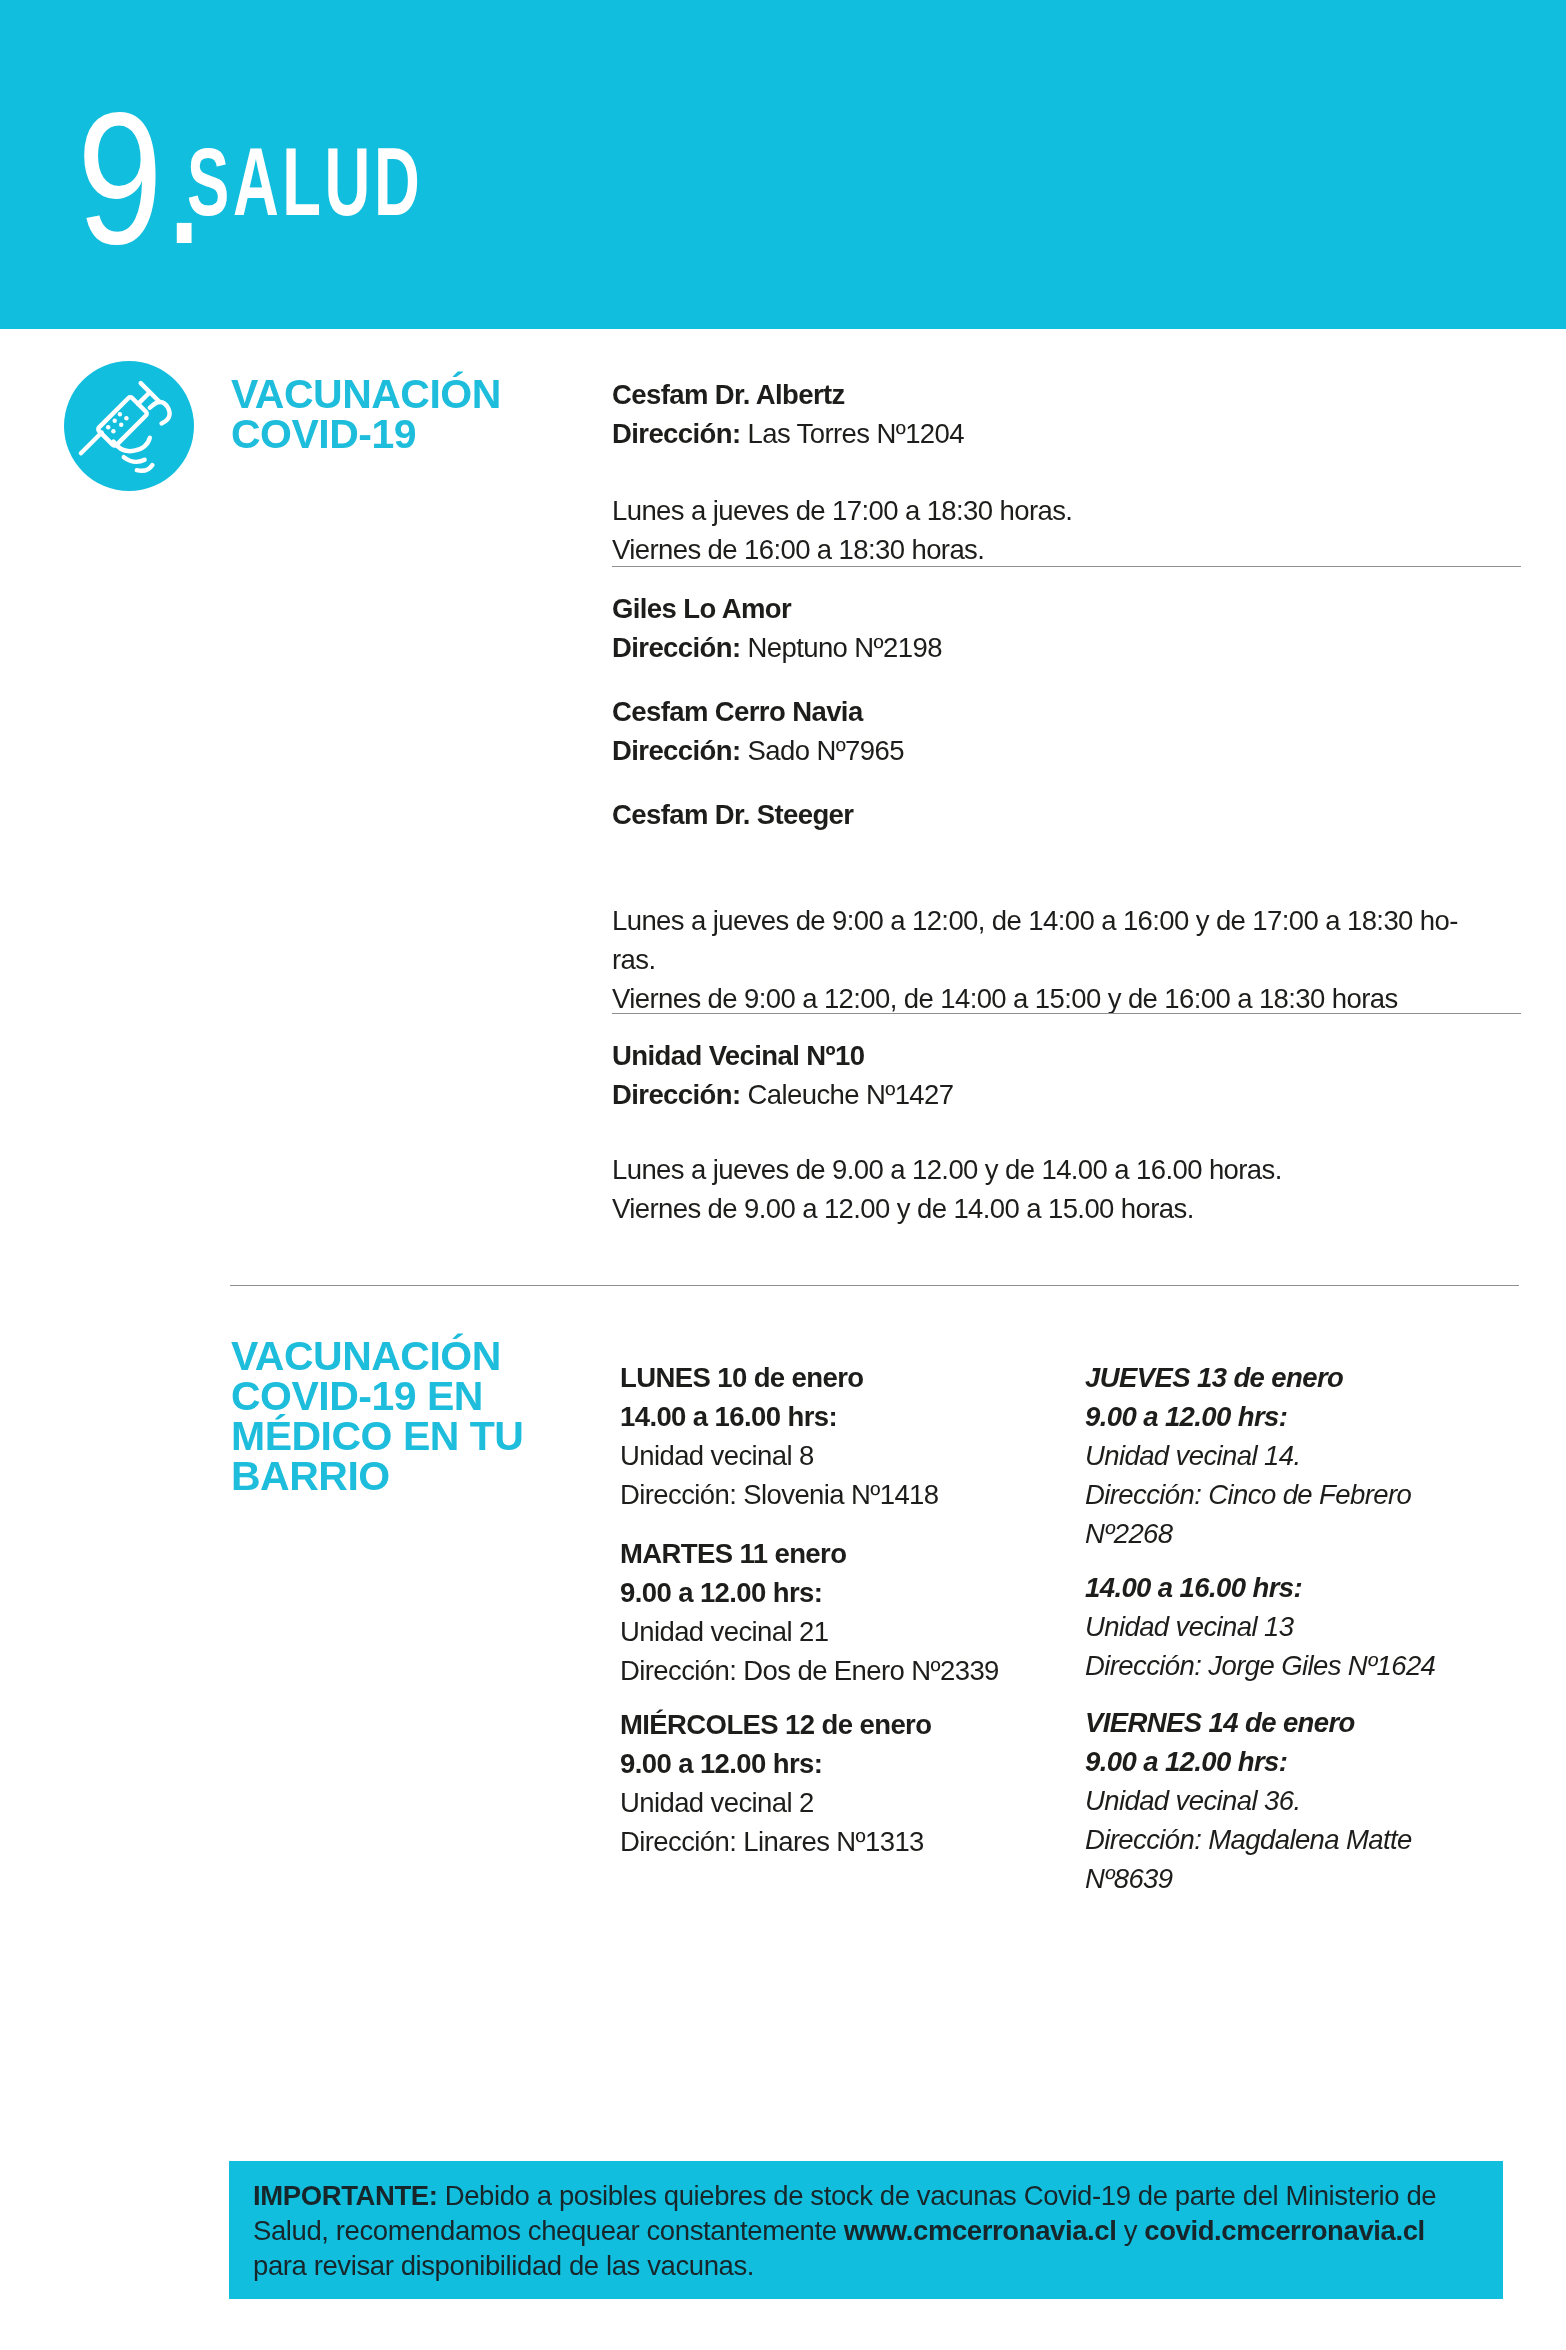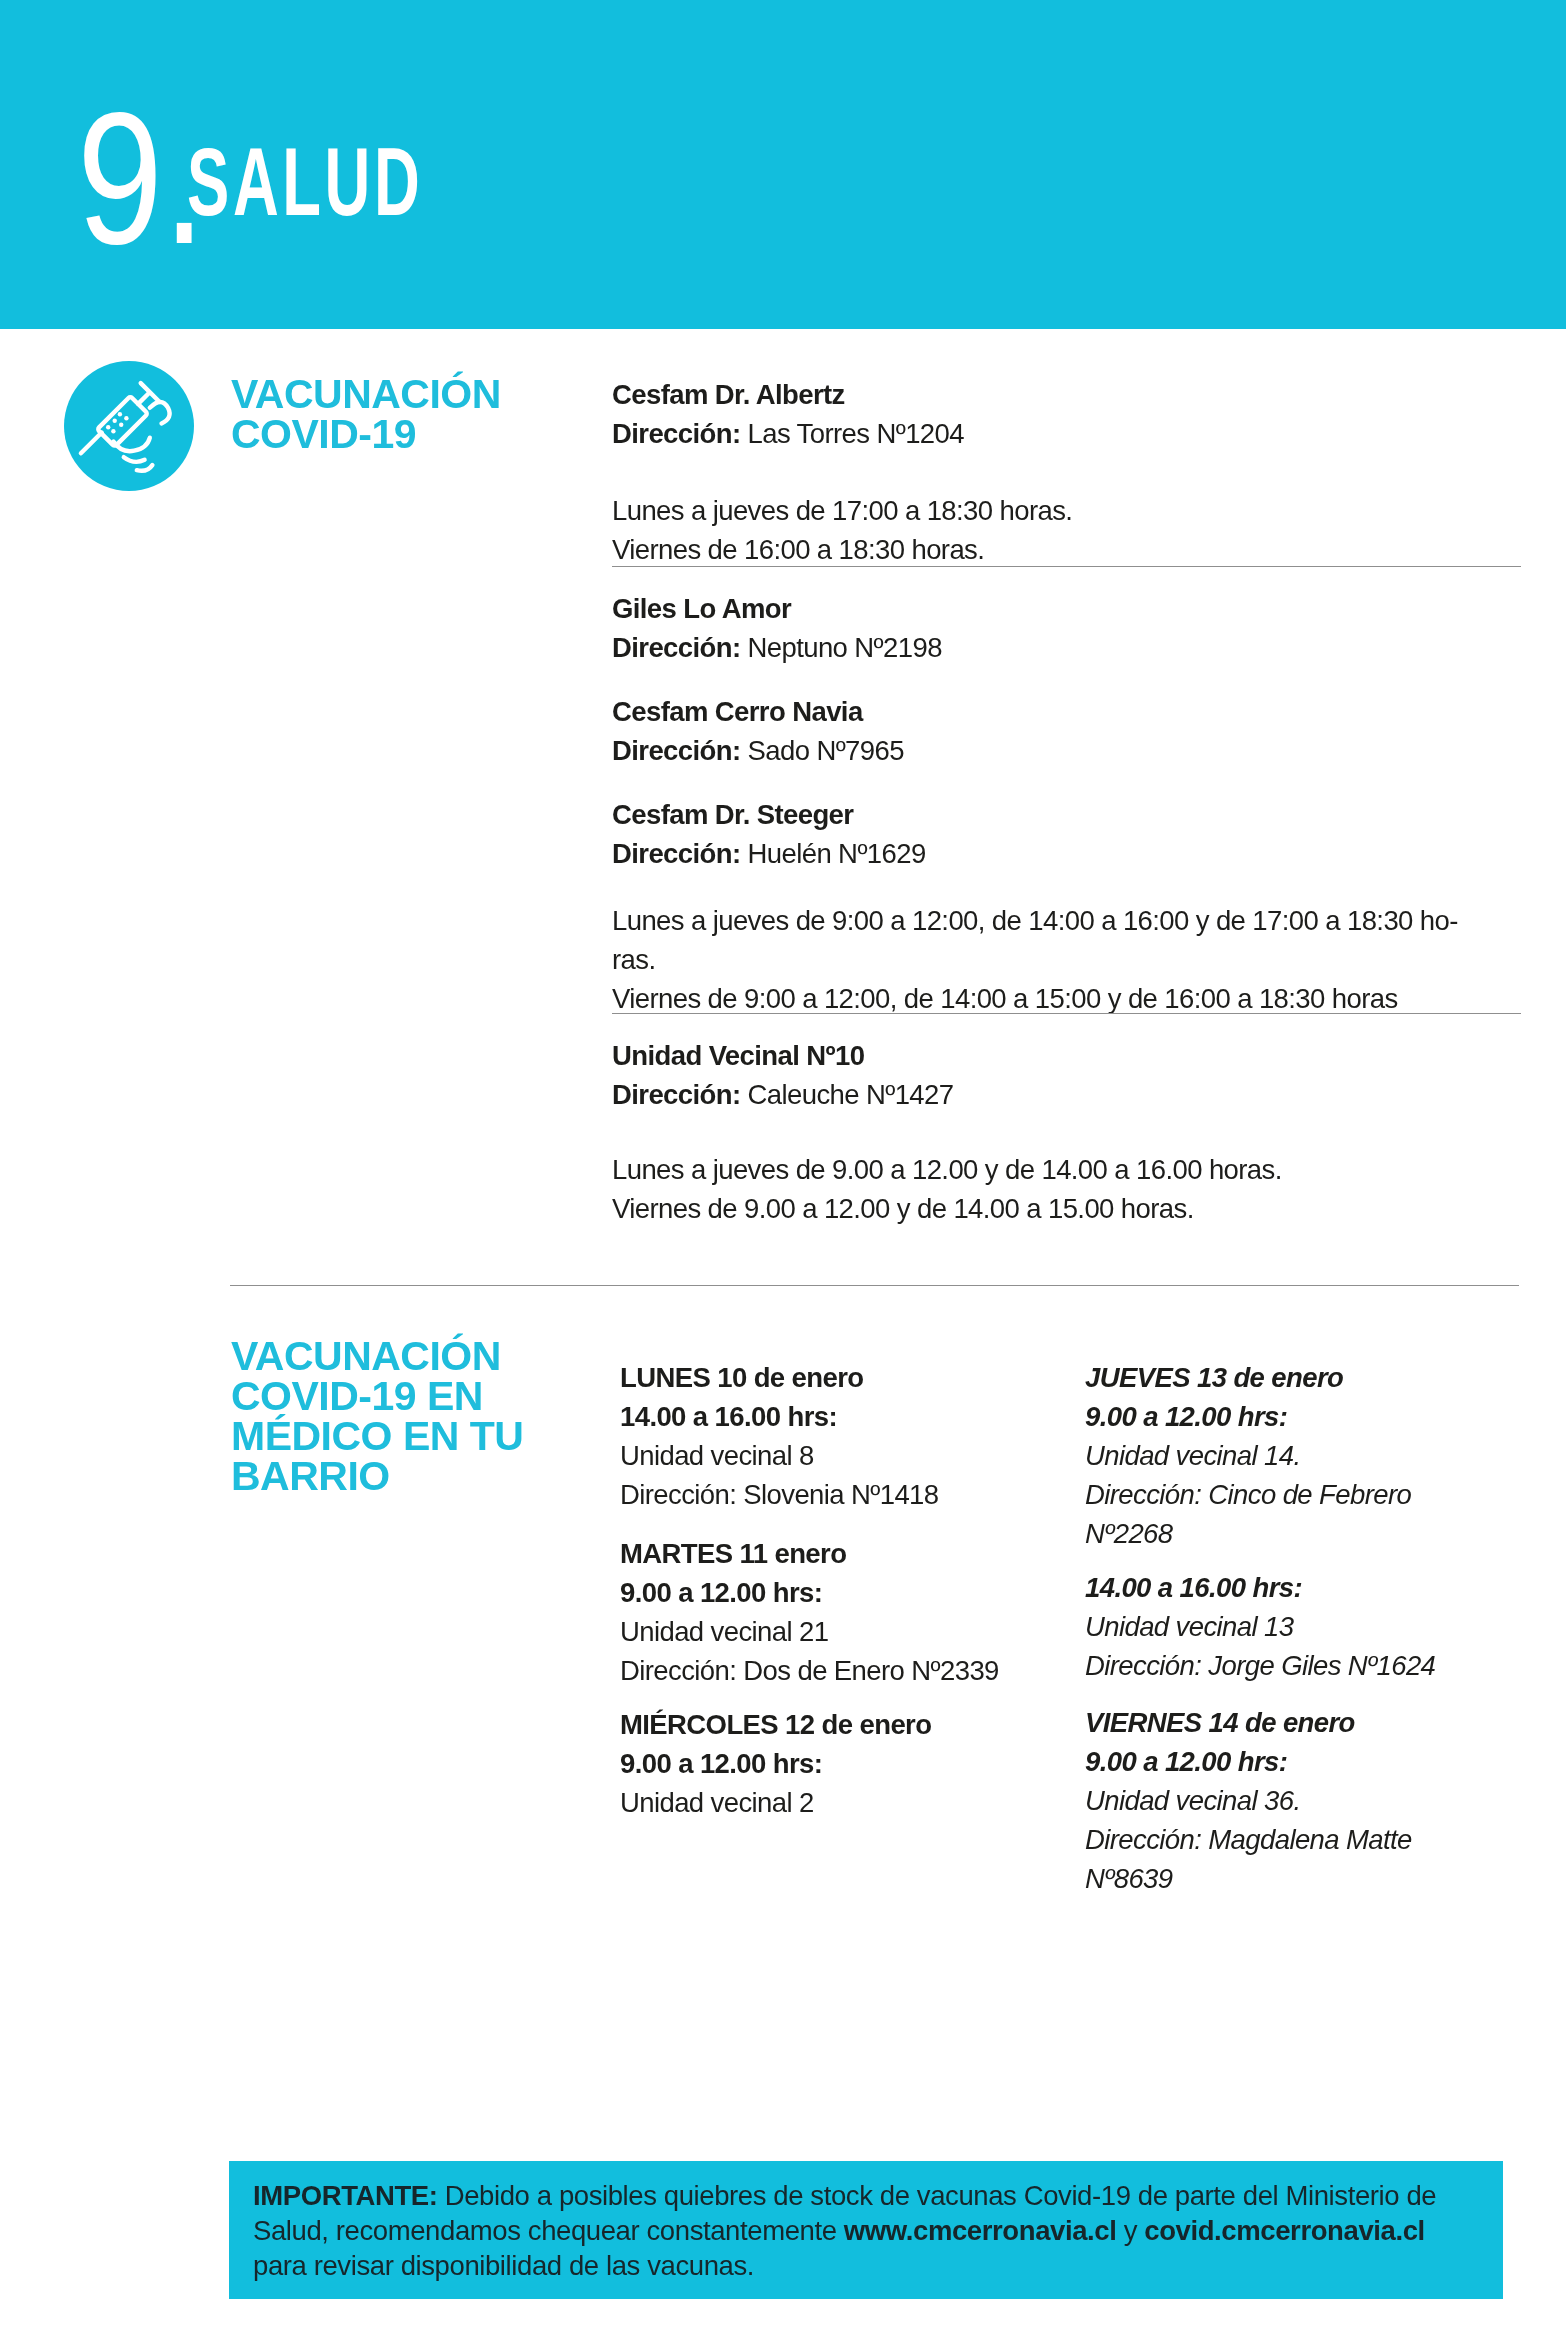--- a/index.html
+++ b/index.html
@@ -108,21 +108,20 @@
       <div><span class="dir-label">Dirección:</span> <span>Neptuno Nº2198</span></div>
     </div>
 
     <div class="abs" style="top:317px">
       <div class="fname">Cesfam Cerro Navia</div>
       <div><span class="dir-label">Dirección:</span> <span>Sado Nº7965</span></div>
     </div>
 
     <div class="abs" style="top:420px">
       <div class="fname">Cesfam Dr. Steeger</div>
-      <div><span class="dir-label">Dirección:</span> <span>Huelén Nº1629</span></div>
     </div>
 
     <div class="abs" style="top:526px">
       <div class="hours-line">Lunes a jueves de 9:00 a 12:00, de 14:00 a 16:00 y de 17:00 a 18:30 ho-</div>
       <div class="hours-line">ras.</div>
       <div class="hours-line">Viernes de 9:00 a 12:00, de 14:00 a 15:00 y de 16:00 a 18:30 horas</div>
     </div>
 
     <hr class="rule abs" style="top:638px">
 
@@ -156,20 +155,21 @@
     <div style="margin-top:20px">
       <div class="sched-day">MARTES 11 enero</div>
       <div class="sched-time">9.00 a 12.00 hrs:</div>
       <div class="sched-line">Unidad vecinal 21</div>
       <div class="sched-line">Dirección: Dos de Enero Nº2339</div>
     </div>
     <div style="margin-top:14.7px">
       <div class="sched-day">MIÉRCOLES 12 de enero</div>
       <div class="sched-time">9.00 a 12.00 hrs:</div>
       <div class="sched-line">Unidad vecinal 2</div>
+      <div class="sched-line">Dirección: Linares Nº1313</div>
     </div>
   </div>
 
   <div class="sched-col sched-right">
     <div>
       <div class="sched-day">JUEVES 13 de enero</div>
       <div class="sched-time">9.00 a 12.00 hrs:</div>
       <div class="sched-line">Unidad vecinal 14.</div>
       <div class="sched-line">Dirección: Cinco de Febrero</div>
       <div class="sched-line">Nº2268</div>

